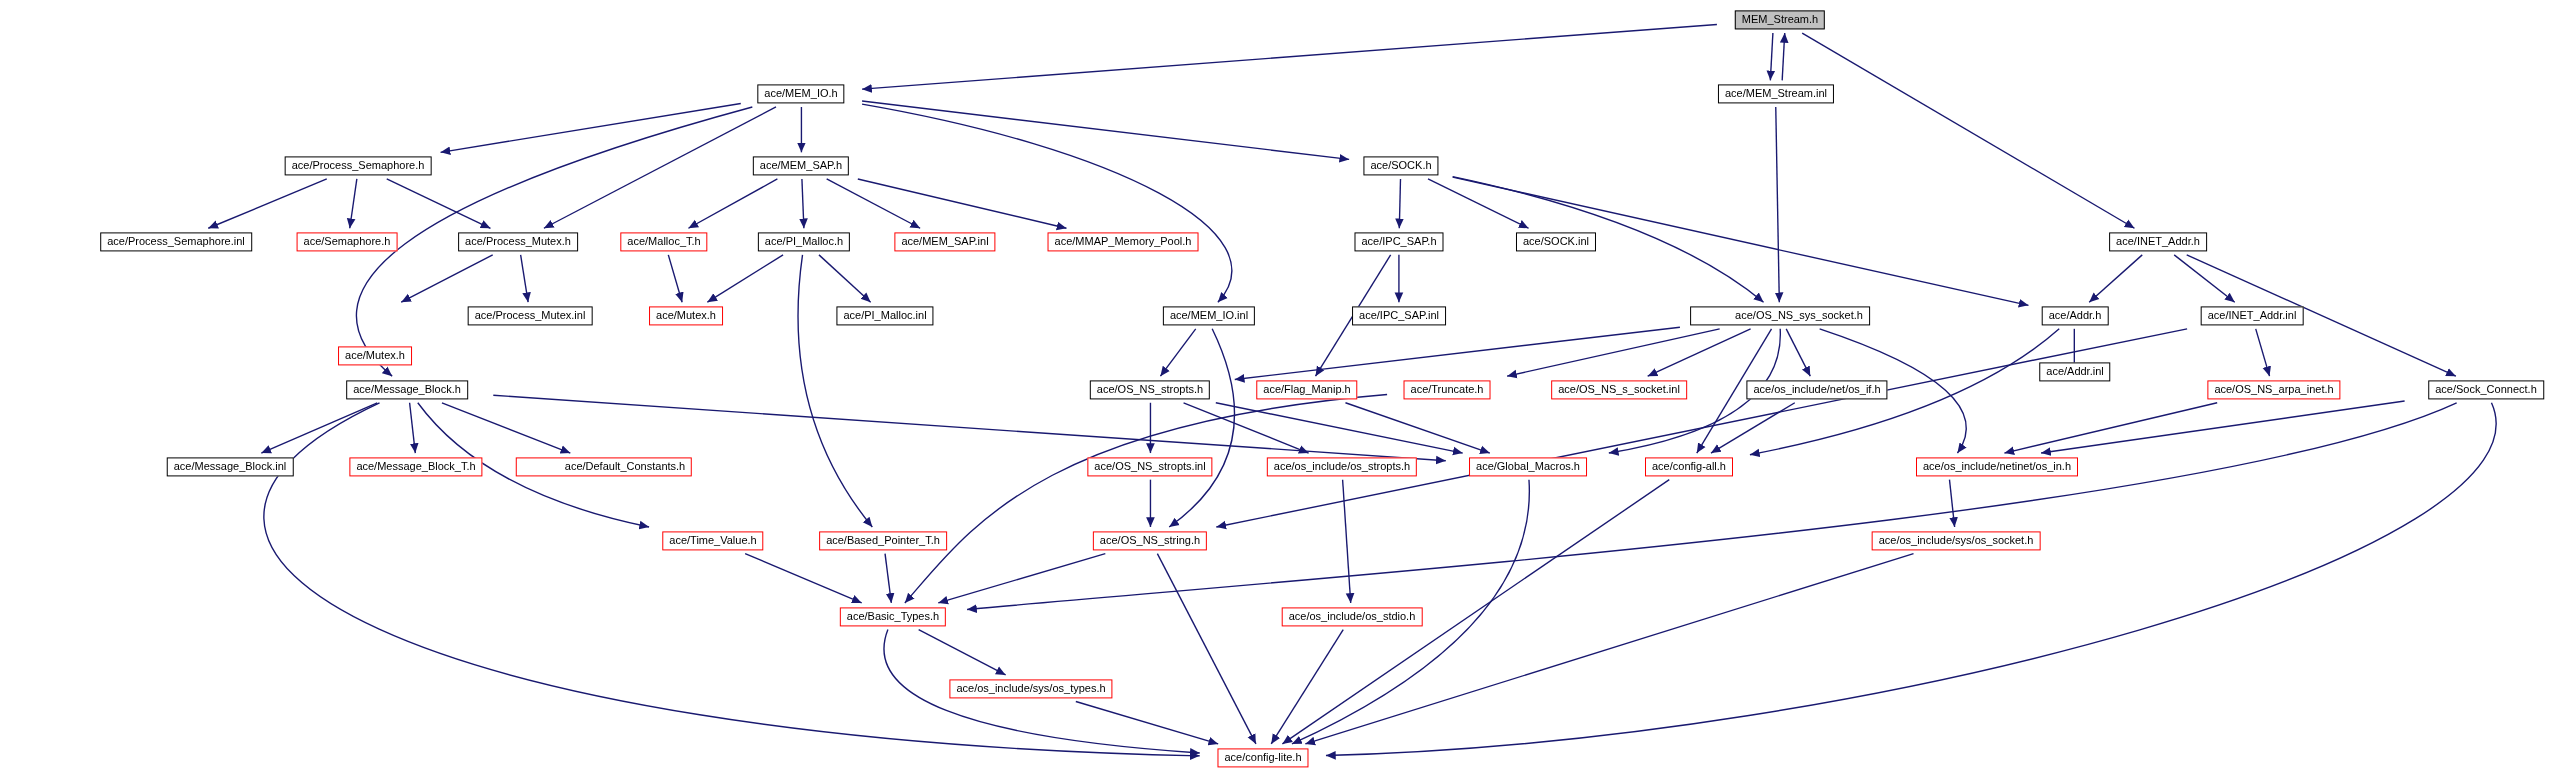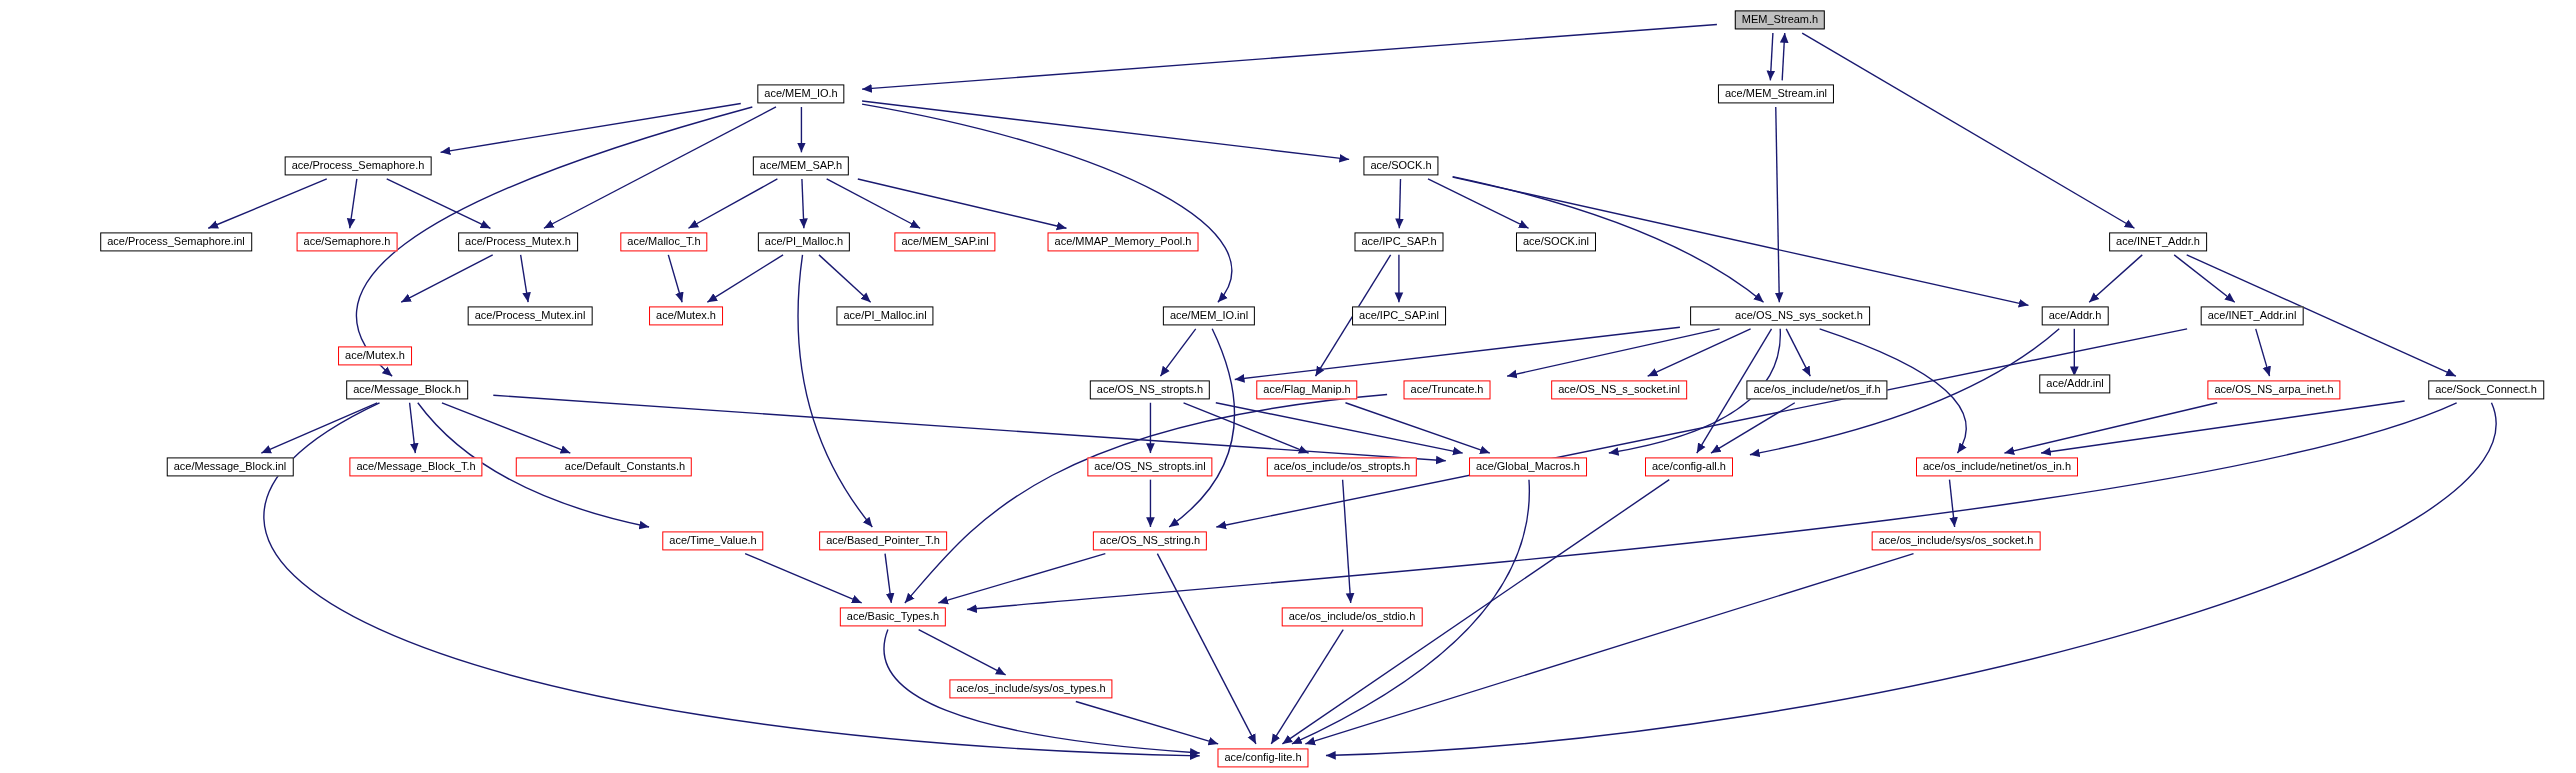--- a/index.html
+++ b/index.html
@@ -157,21 +157,21 @@
     <div class="node" style="left: 1399px; top: 316px; text-align: right;">ace/IPC_SAP.inl</div>
     <div class="node" style="left: 1780px; top: 316px; padding-left: 44px;">ace/OS_NS_sys_socket.h</div>
     <div class="node" style="left: 2075px; top: 316px;">ace/Addr.h</div>
     <div class="node" style="left: 2252px; top: 316px;">ace/INET_Addr.inl</div>
     <div class="node" style="left: 407px; top: 390px;">ace/Message_Block.h</div>
     <div class="node" style="left: 1150px; top: 390px;">ace/OS_NS_stropts.h</div>
     <div class="node red" style="left: 1307px; top: 390px;">ace/Flag_Manip.h</div>
     <div class="node red" style="left: 1447px; top: 390px;">ace/Truncate.h</div>
     <div class="node red" style="left: 1619px; top: 390px;">ace/OS_NS_s_socket.inl</div>
     <div class="node" style="left: 1817px; top: 390px;">ace/os_include/net/os_if.h</div>
-    <div class="node" style="left: 2075px; top: 384px;">ace/Addr.inl</div>
+    <div class="node" style="left: 2075px; top: 372px;">ace/Addr.inl</div>
     <div class="node red" style="left: 2274px; top: 390px;">ace/OS_NS_arpa_inet.h</div>
     <div class="node" style="left: 2486px; top: 390px;">ace/Sock_Connect.h</div>
     <div class="node" style="left: 230px; top: 467px;">ace/Message_Block.inl</div>
     <div class="node red" style="left: 416px; top: 467px; text-align: center;">ace/Message_Block_T.h</div>
     <div class="node red" style="left: 604px; top: 467px; padding-left: 48px;">ace/Default_Constants.h</div>
     <div class="node red" style="left: 1150px; top: 467px;">ace/OS_NS_stropts.inl</div>
     <div class="node red" style="left: 1342px; top: 467px;">ace/os_include/os_stropts.h</div>
     <div class="node red" style="left: 1528px; top: 467px;">ace/Global_Macros.h</div>
     <div class="node red" style="left: 1689px; top: 467px;">ace/config-all.h</div>
     <div class="node red" style="left: 1949px; top: 467px; margin-left: 48px;">ace/os_include/netinet/os_in.h</div>

